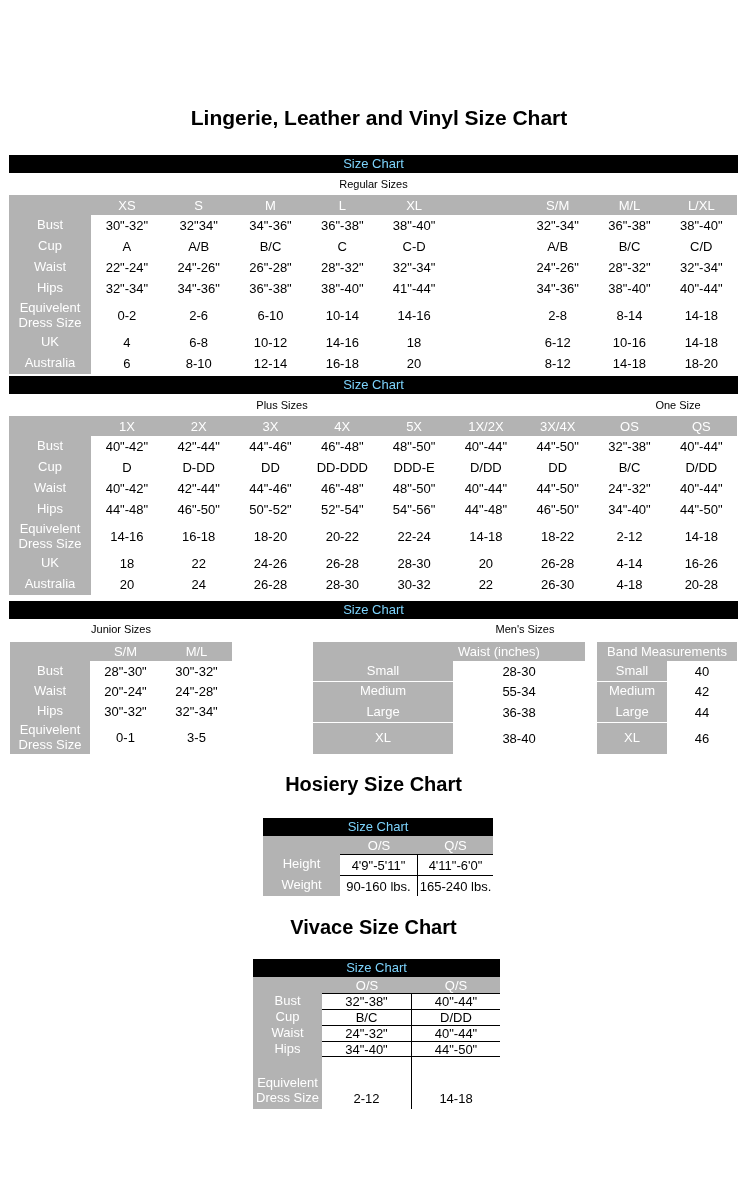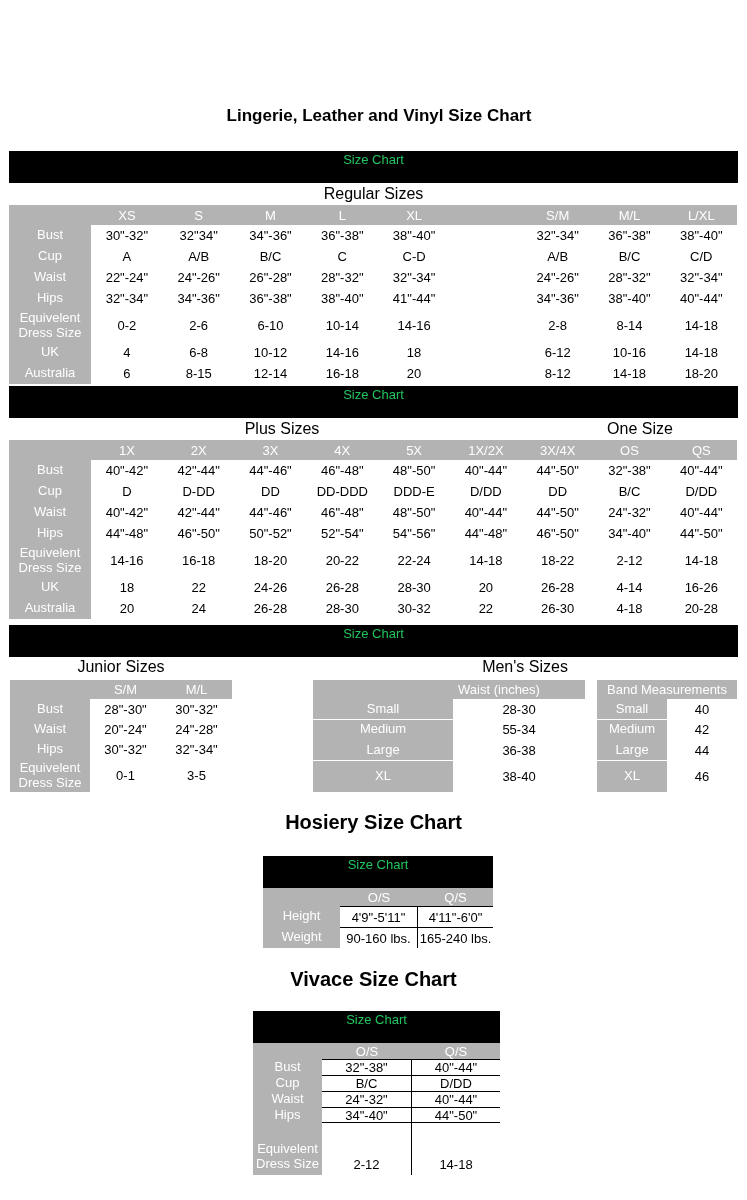--- a/index.html
+++ b/index.html
@@ -1,34 +1,34 @@
 <!DOCTYPE html>
 <html><head>
 <meta charset="utf-8">
 <style>
   html,body { margin:0; padding:0; }
   body {
     width:747px; min-height:1200px; background:#ffffff;
     font-family:"Liberation Sans", sans-serif; color:#000;
   }
-  h1 { margin:106px 0 0 0; font-size:17px; text-align:center; font-weight:bold;padding-left:11px; }
+  h1 { margin:106px 0 0 0; font-size:21px; text-align:center; font-weight:bold;padding-left:11px; }
   h2 { margin:0; font-size:20px; text-align:center; font-weight:bold; }
 
   
   .bar {
-    background:#000; color:#22c55e; height:32px; line-height:17px;
+    background:#000; color:#7dd3fc; height:18px; line-height:17px;
     text-align:center; font-size:13px;
   }
   .bar.main { width:729px; margin-left:9px; }
   .bar1 { margin-top:25px; }
   .bar2 { margin-top:2px; }
   .bar3 { margin-top:6px; }
 
   
-  .seclabel { height:22px; line-height:22px; font-size:16px; }
+  .seclabel { height:22px; line-height:22px; font-size:11px; }
   .seclabel.centered { width:729px; margin-left:9px; text-align:center; }
   .seclabel.rel { position:relative; width:747px; }
   .seclabel.rel span { position:absolute; transform:translateX(-50%); white-space:nowrap; }
 
   
   .tbl { display:grid; }
   .cell { display:flex; align-items:center; justify-content:center; font-size:13px; white-space:nowrap; }
   .col-head, .lbl, .lbl-head { background:#b3b3b3; color:#fff; }
   .lbl { text-align:center; white-space:normal; line-height:1.15; }
   .val { background:#fff; color:#000; }
@@ -149,36 +149,36 @@
     <div class="cell val c1 r5">6-8</div>
     <div class="cell val c2 r5">10-12</div>
     <div class="cell val c3 r5">14-16</div>
     <div class="cell val c4 r5">18</div>
     <div class="cell val c5 r5"></div>
     <div class="cell val c6 r5">6-12</div>
     <div class="cell val c7 r5">10-16</div>
     <div class="cell val c8 r5">14-18</div>
     <div class="cell lbl r6">Australia</div>
     <div class="cell val c0 r6">6</div>
-    <div class="cell val c1 r6">8-15</div>
+    <div class="cell val c1 r6">8-10</div>
     <div class="cell val c2 r6">12-14</div>
     <div class="cell val c3 r6">16-18</div>
     <div class="cell val c4 r6">20</div>
     <div class="cell val c5 r6"></div>
     <div class="cell val c6 r6">8-12</div>
     <div class="cell val c7 r6">14-18</div>
     <div class="cell val c8 r6">18-20</div>
   </div>
 
 <div class="bar main bar2">
   <span>Size Chart</span>
 </div>
 <div class="seclabel rel">
   <span style="left:282px;">Plus Sizes</span>
-  <span style="left:640px;">One Size</span>
+  <span style="left:678px;">One Size</span>
 </div>
 <div class="tbl tbl-main">
     <div class="cell lbl-head"></div>
     <div class="cell col-head">1X</div>
     <div class="cell col-head">2X</div>
     <div class="cell col-head">3X</div>
     <div class="cell col-head">4X</div>
     <div class="cell col-head">5X</div>
     <div class="cell col-head">1X/2X</div>
     <div class="cell col-head">3X/4X</div>

